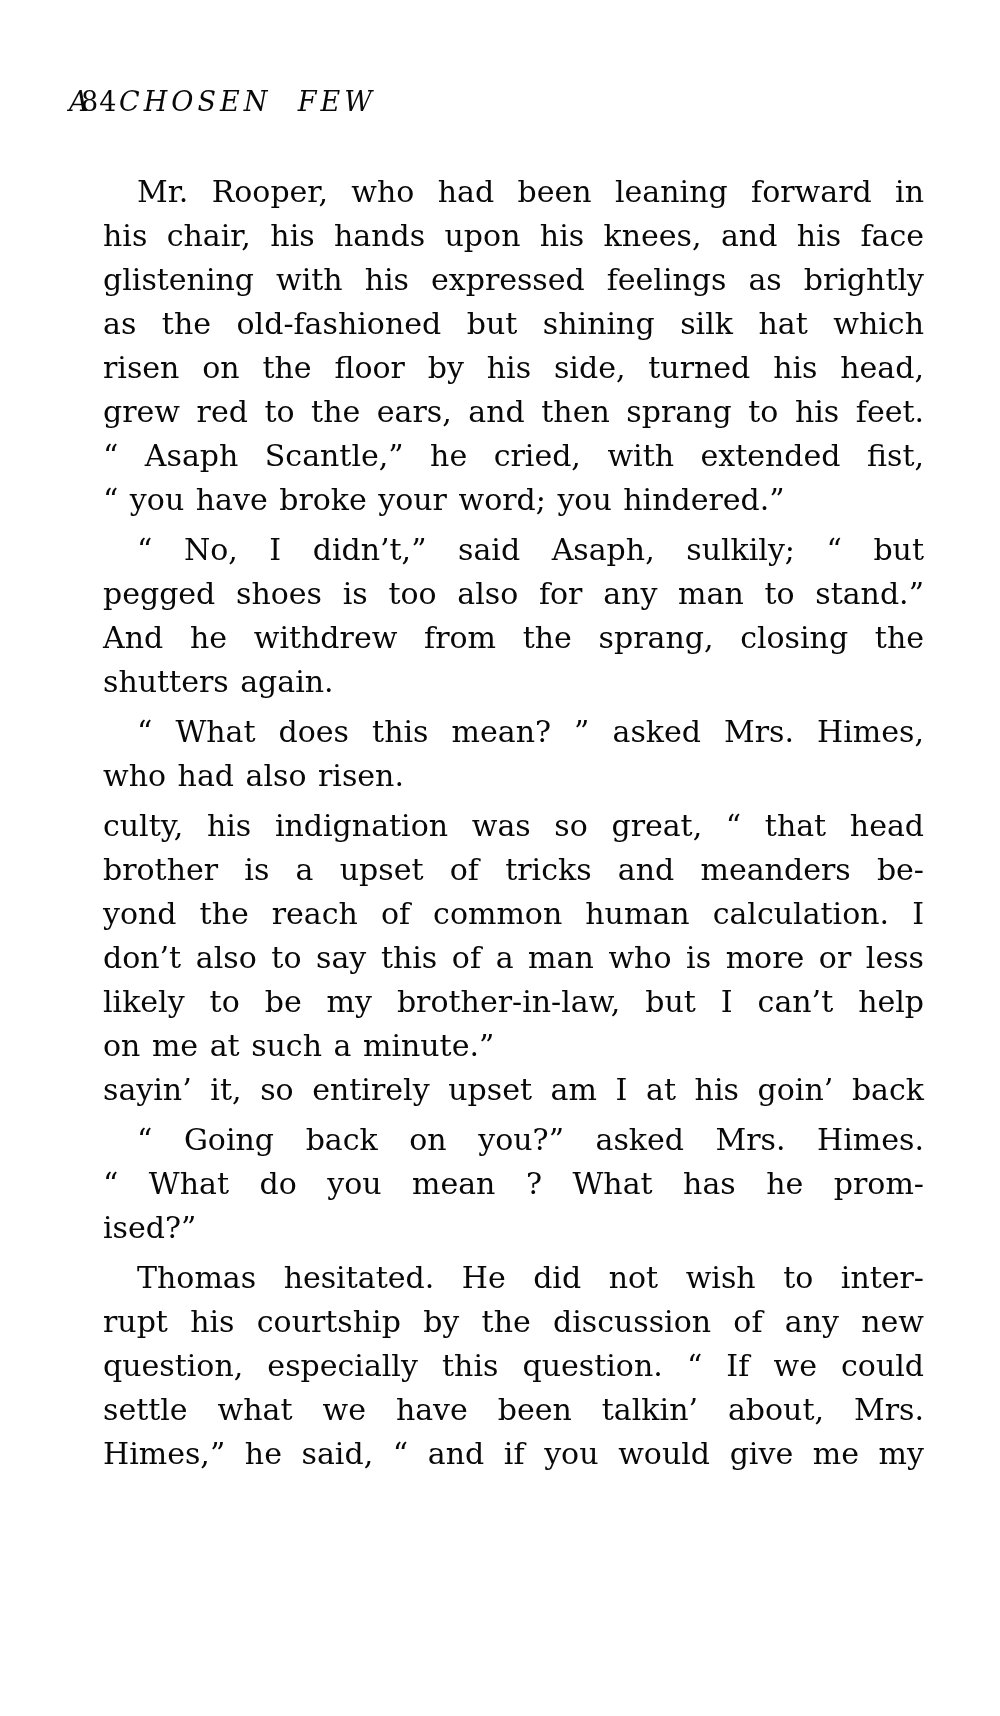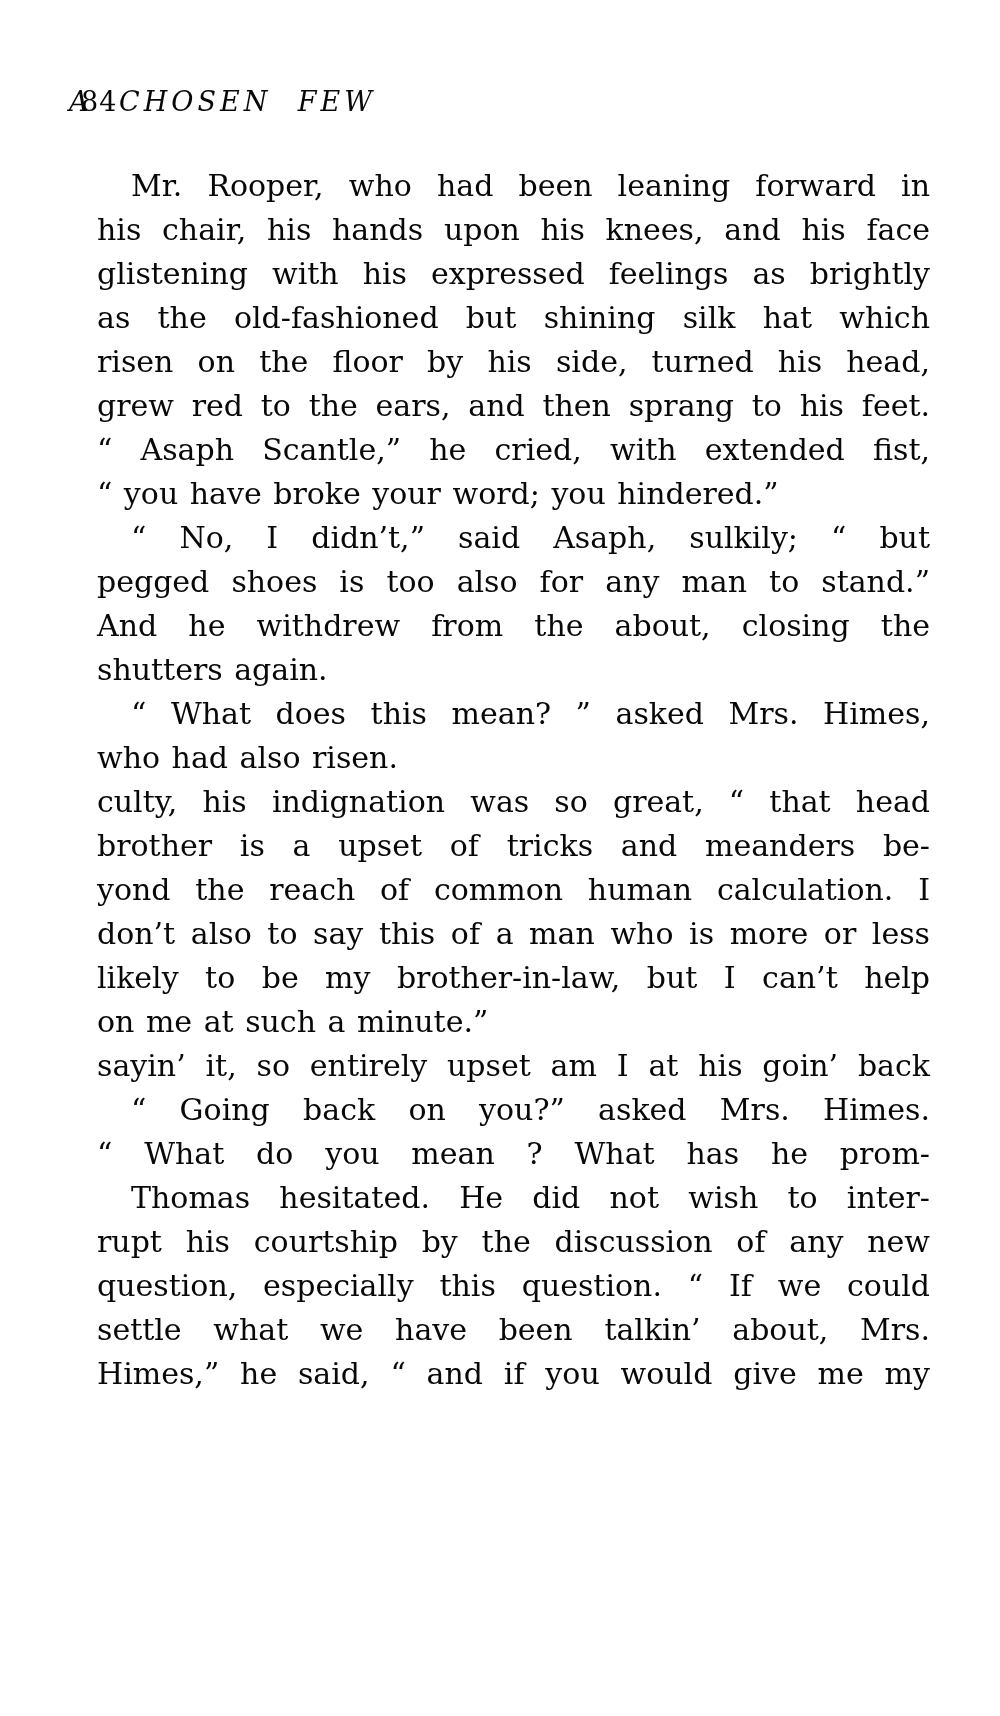--- a/index.html
+++ b/index.html
@@ -41,21 +41,21 @@
   }
   .page-body {
     position: absolute;
     top: 164px;
     left: 97px;
     width: 833px;
     font-size: 30px;
     line-height: 44px;
     word-spacing: 2px;
   }
-  .paragraph { margin: 0; }
+  .paragraph { margin: 6px; }
   .line {
     text-align: justify;
     text-align-last: justify;
     height: 44px;
     white-space: normal;
   }
   .line.endline {
     text-align: center;
     text-align-last: left;
   }
@@ -78,39 +78,40 @@
         <div class="line">glistening with his expressed feelings as brightly</div>
         <div class="line">as the old-fashioned but shining silk hat which</div>
         <div class="line">risen on the floor by his side, turned his head,</div>
         <div class="line">grew red to the ears, and then sprang to his feet.</div>
         <div class="line">“ Asaph Scantle,” he cried, with extended fist,</div>
         <div class="line endline">“ you have broke your word; you hindered.”</div>
       </div>
       <div class="paragraph">
         <div class="line indent">“ No, I didn’t,” said Asaph, sulkily; “ but</div>
         <div class="line">pegged shoes is too also for any man to stand.”</div>
-        <div class="line">And he withdrew from the about, closing the</div>
+        <div class="line">And he withdrew from the sprang, closing the</div>
         <div class="line endline">shutters again.</div>
       </div>
       <div class="paragraph">
         <div class="line indent">“ What does this mean? ” asked Mrs. Himes,</div>
         <div class="line endline">who had also risen.</div>
       </div>
       <div class="paragraph">
         <div class="line">culty, his indignation was so great, “ that head</div>
         <div class="line">brother is a upset of tricks and meanders be-</div>
         <div class="line">yond the reach of common human calculation. I</div>
         <div class="line">don’t also to say this of a man who is more or less</div>
         <div class="line">likely to be my brother-in-law, but I can’t help</div>
         <div class="line endline">on me at such a minute.”</div>
         <div class="line">sayin’ it, so entirely upset am I at his goin’ back</div>
       </div>
       <div class="paragraph">
         <div class="line indent">“ Going back on you?” asked Mrs. Himes.</div>
         <div class="line">“ What do you mean ? What has he prom-</div>
+        <div class="line endline">ised?”</div>
       </div>
       <div class="paragraph">
         <div class="line indent">Thomas hesitated. He did not wish to inter-</div>
         <div class="line">rupt his courtship by the discussion of any new</div>
         <div class="line">question, especially this question. “ If we could</div>
         <div class="line">settle what we have been talkin’ about, Mrs.</div>
         <div class="line">Himes,” he said, “ and if you would give me my</div>
       </div>
     </div>
 </div>

